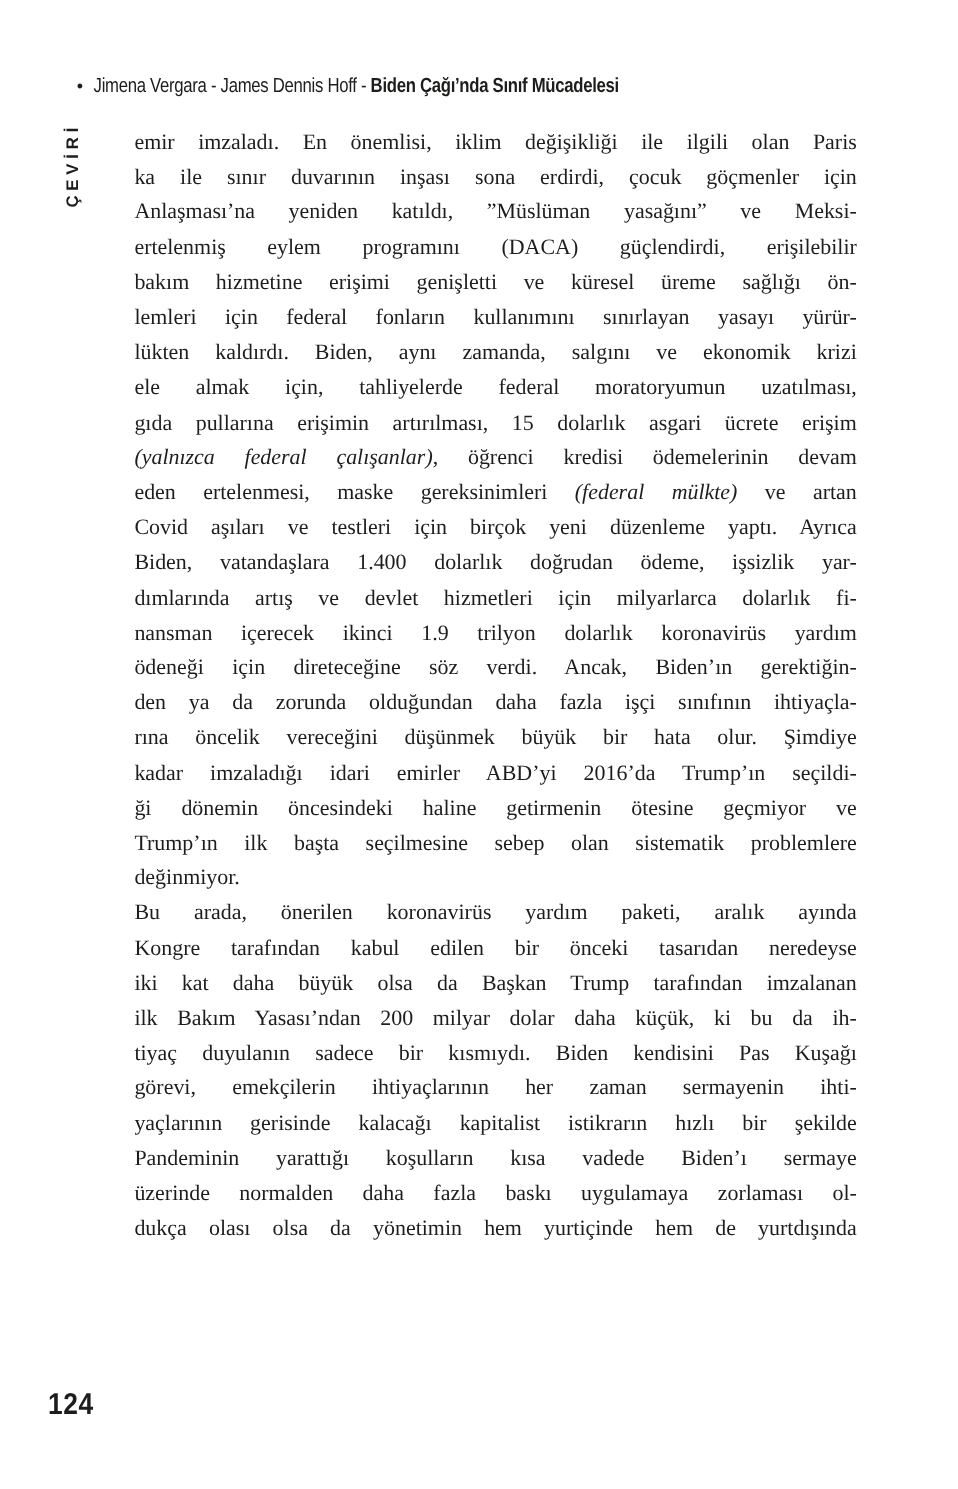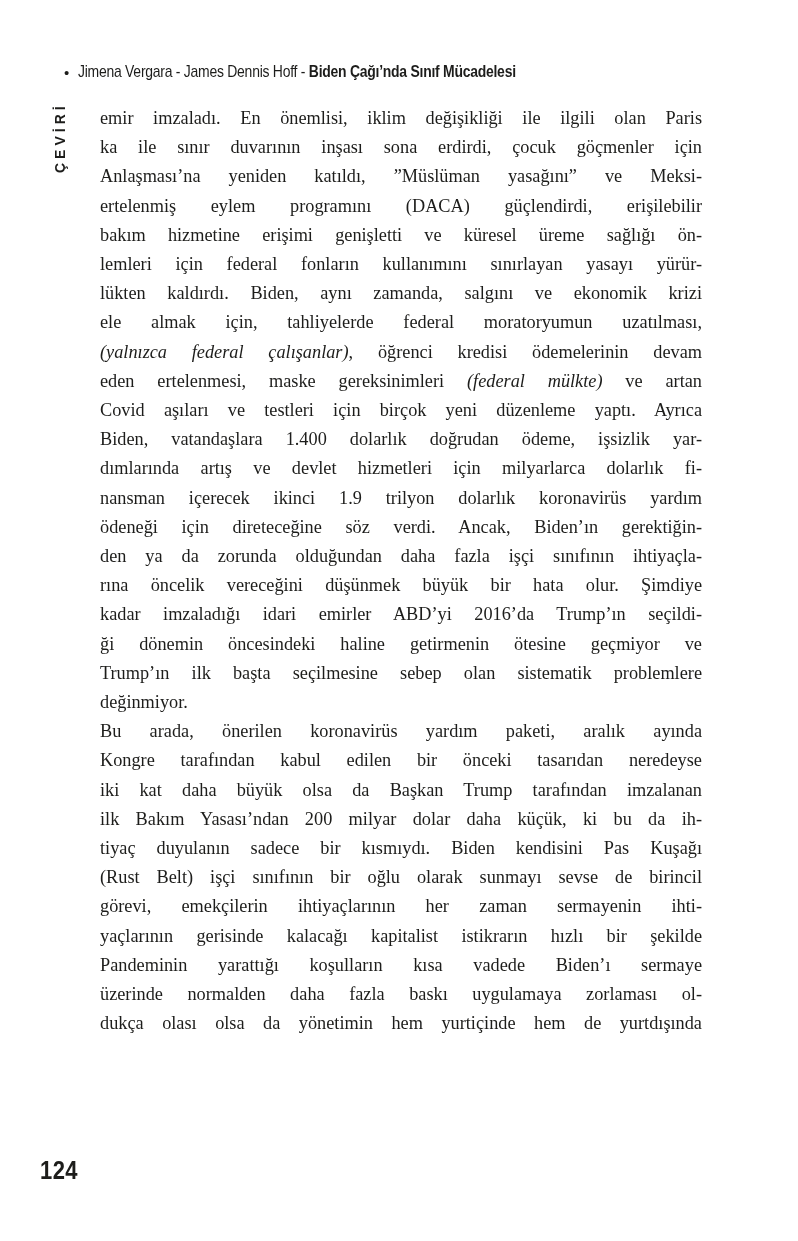--- a/index.html
+++ b/index.html
@@ -38,21 +38,21 @@
     transform-origin:0 0;
     font-family:"Liberation Sans",sans-serif;
     font-weight:bold;
     font-size:14px;
     letter-spacing:4px;
     white-space:nowrap;
     color:#1d1d1b;
   }
   
   .body-col{
-    position:absolute;left:100px;top:104px;width:602px;
+    position:absolute;left:112px;top:104px;width:602px;
   }
   .line{
     font-family:"Liberation Serif",serif;
     font-size:18.3px;
     line-height:29.2px;
     color:#1d1d1b;
     text-align:justify;
     text-align-last:justify;
   }
   .line.pend{text-align-last:left;}
@@ -83,39 +83,39 @@
 
   <main class="body-col" id="body-col">
       <div class="line">emir imzaladı. En önemlisi, iklim değişikliği ile ilgili olan Paris</div>
       <div class="line">ka ile sınır duvarının inşası sona erdirdi, çocuk göçmenler için</div>
       <div class="line">Anlaşması’na yeniden katıldı, ”Müslüman yasağını” ve Meksi-</div>
       <div class="line">ertelenmiş eylem programını (DACA) güçlendirdi, erişilebilir</div>
       <div class="line">bakım hizmetine erişimi genişletti ve küresel üreme sağlığı ön-</div>
       <div class="line">lemleri için federal fonların kullanımını sınırlayan yasayı yürür-</div>
       <div class="line">lükten kaldırdı. Biden, aynı zamanda, salgını ve ekonomik krizi</div>
       <div class="line">ele almak için, tahliyelerde federal moratoryumun uzatılması,</div>
+      <div class="line">gıda pullarına erişimin artırılması, 15 dolarlık asgari ücrete erişim</div>
       <div class="line"><i>(yalnızca federal çalışanlar)</i>, öğrenci kredisi ödemelerinin devam</div>
       <div class="line">eden ertelenmesi, maske gereksinimleri <i>(federal mülkte)</i> ve artan</div>
       <div class="line">Covid aşıları ve testleri için birçok yeni düzenleme yaptı. Ayrıca</div>
       <div class="line">Biden, vatandaşlara 1.400 dolarlık doğrudan ödeme, işsizlik yar-</div>
       <div class="line">dımlarında artış ve devlet hizmetleri için milyarlarca dolarlık fi-</div>
       <div class="line">nansman içerecek ikinci 1.9 trilyon dolarlık koronavirüs yardım</div>
       <div class="line">ödeneği için direteceğine söz verdi. Ancak, Biden’ın gerektiğin-</div>
       <div class="line">den ya da zorunda olduğundan daha fazla işçi sınıfının ihtiyaçla-</div>
       <div class="line">rına öncelik vereceğini düşünmek büyük bir hata olur. Şimdiye</div>
       <div class="line">kadar imzaladığı idari emirler ABD’yi 2016’da Trump’ın seçildi-</div>
       <div class="line">ği dönemin öncesindeki haline getirmenin ötesine geçmiyor ve</div>
       <div class="line">Trump’ın ilk başta seçilmesine sebep olan sistematik problemlere</div>
       <div class="line pend">değinmiyor.</div>
       <div class="line">Bu arada, önerilen koronavirüs yardım paketi, aralık ayında</div>
       <div class="line">Kongre tarafından kabul edilen bir önceki tasarıdan neredeyse</div>
       <div class="line">iki kat daha büyük olsa da Başkan Trump tarafından imzalanan</div>
       <div class="line">ilk Bakım Yasası’ndan 200 milyar dolar daha küçük, ki bu da ih-</div>
       <div class="line">tiyaç duyulanın sadece bir kısmıydı. Biden kendisini Pas Kuşağı</div>
-      <div class="line">(Rust Belt) işçi sınıfının bir oğlu olarak sunmayı sevse de birincil</div>
       <div class="line">görevi, emekçilerin ihtiyaçlarının her zaman sermayenin ihti-</div>
       <div class="line">yaçlarının gerisinde kalacağı kapitalist istikrarın hızlı bir şekilde</div>
       <div class="line">Pandeminin yarattığı koşulların kısa vadede Biden’ı sermaye</div>
       <div class="line">üzerinde normalden daha fazla baskı uygulamaya zorlaması ol-</div>
       <div class="line">dukça olası olsa da yönetimin hem yurtiçinde hem de yurtdışında</div>
     </main>
 
   <div class="page-number">124</div>
 
 </div>

